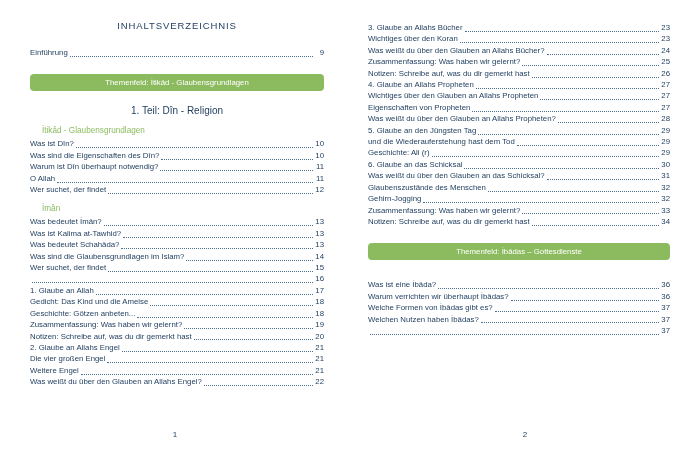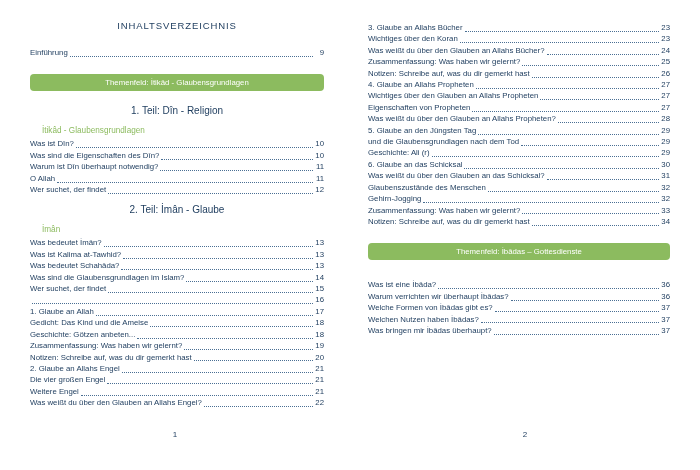--- a/index.html
+++ b/index.html
@@ -125,21 +125,20 @@
         <span class="pg">11</span>
       </div>
       <div class="entry">
         <span class="txt">Wer suchet, der findet</span>
         <span class="dots"></span>
         <span class="pg">12</span>
       </div>
     </div>
 
     <div class="spacer-sm"></div>
-    <div class="part">2. Teil: İmân - Glaube</div>
     <div class="sub-green">İmân</div>
 
     <div>
       <div class="entry">
         <span class="txt">Was bedeutet İmân?</span>
         <span class="dots"></span>
         <span class="pg">13</span>
       </div>
       <div class="entry">
         <span class="txt">Was ist Kalima at-Tawhid?</span>
@@ -259,21 +258,21 @@
         <span class="txt">Was weißt du über den Glauben an Allahs Propheten?</span>
         <span class="dots"></span>
         <span class="pg">28</span>
       </div>
       <div class="entry">
         <span class="txt">5. Glaube an den Jüngsten Tag</span>
         <span class="dots"></span>
         <span class="pg">29</span>
       </div>
       <div class="entry">
-        <span class="txt">und die Glaubensgrundlagen nach dem Tod</span>
+        <span class="txt">und die Wiederauferstehung hast dem Tod</span>
         <span class="dots"></span>
         <span class="pg">29</span>
       </div>
       <div class="entry">
         <span class="txt">Geschichte: Ali (r)</span>
         <span class="dots"></span>
         <span class="pg">29</span>
       </div>
       <div class="entry">
         <span class="txt">6. Glaube an das Schicksal</span>
@@ -325,21 +324,20 @@
         <span class="txt">Welche Formen von İbâdas gibt es?</span>
         <span class="dots"></span>
         <span class="pg">37</span>
       </div>
       <div class="entry">
         <span class="txt">Welchen Nutzen haben İbâdas?</span>
         <span class="dots"></span>
         <span class="pg">37</span>
       </div>
       <div class="entry">
-        <span class="txt">Was bringen mir İbâdas überhaupt?</span>
         <span class="dots"></span>
         <span class="pg">37</span>
       </div>
     </div>
   </div>
 
   <div class="folio l">1</div>
   <div class="folio r">2</div>
 </div>
 

